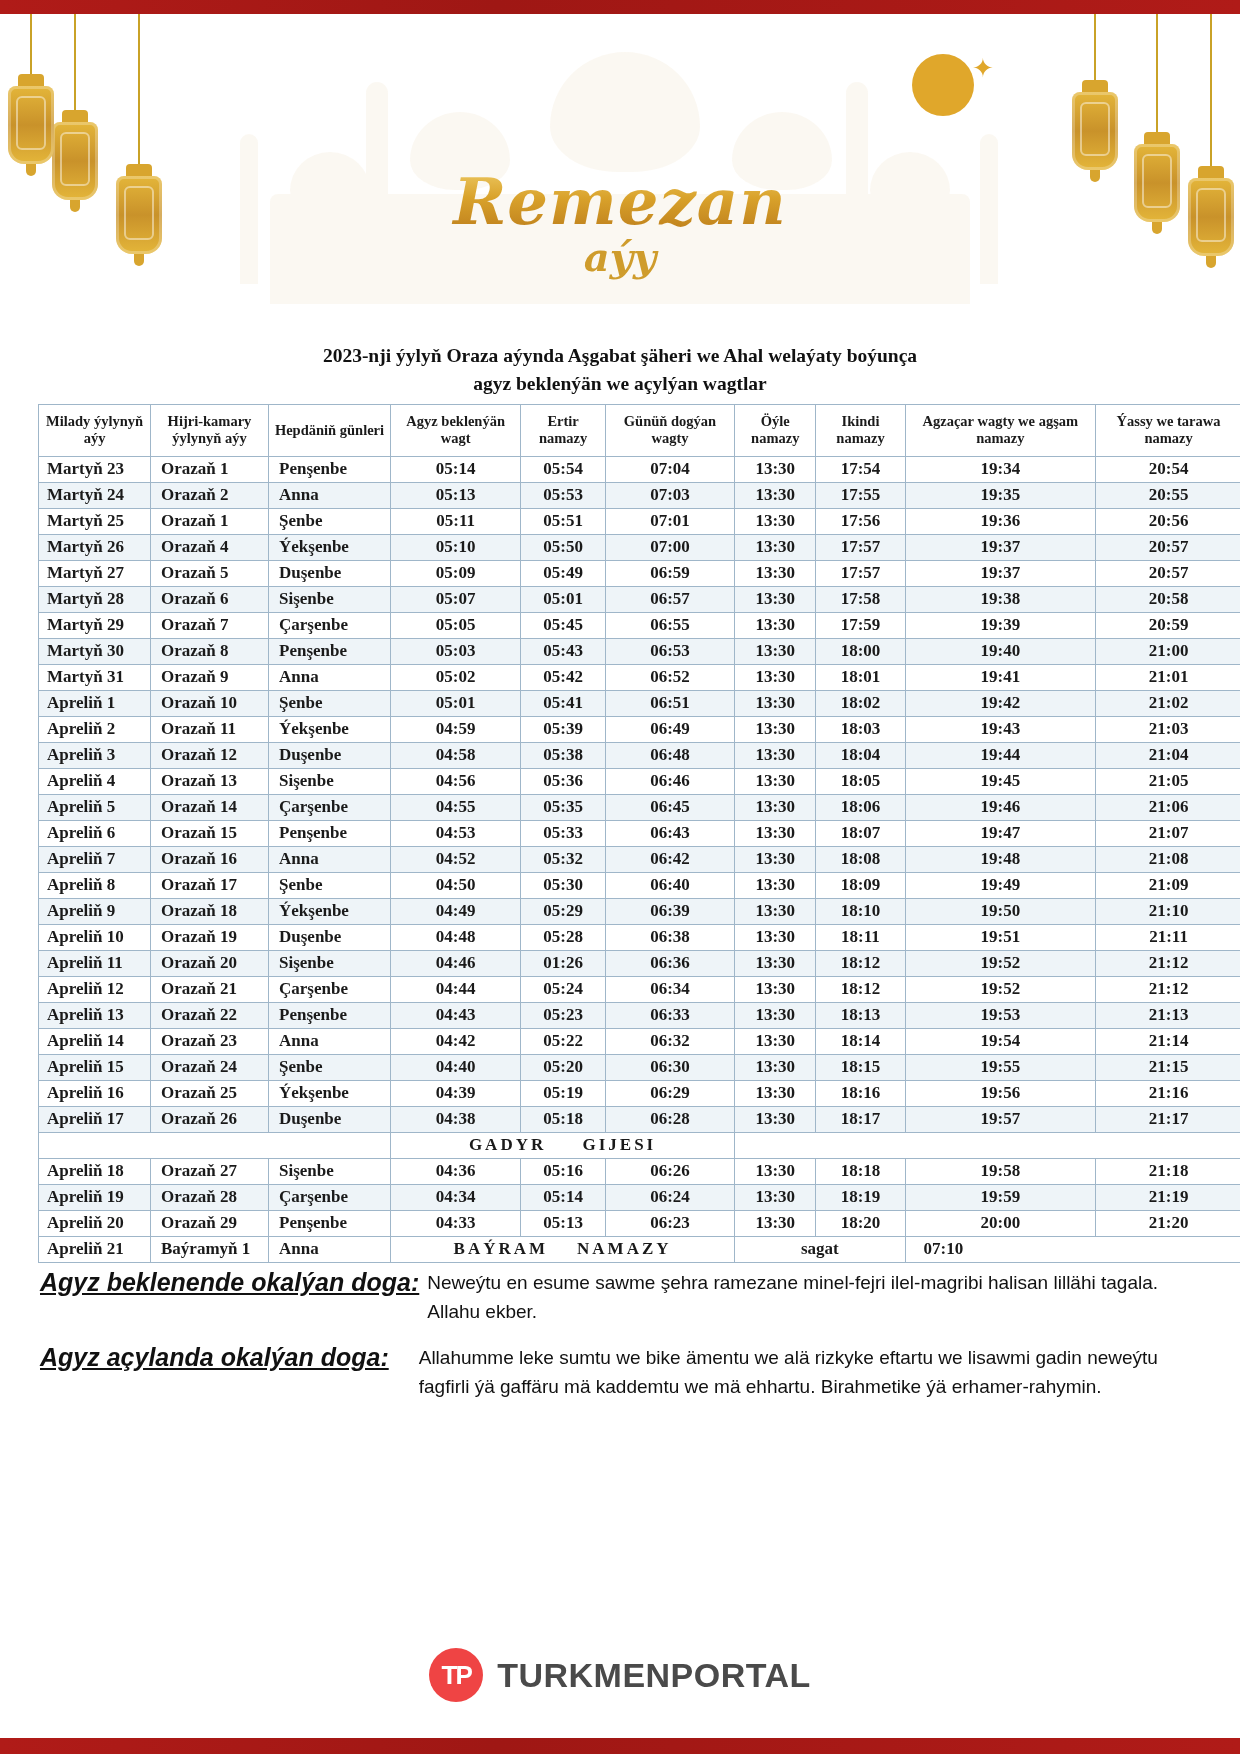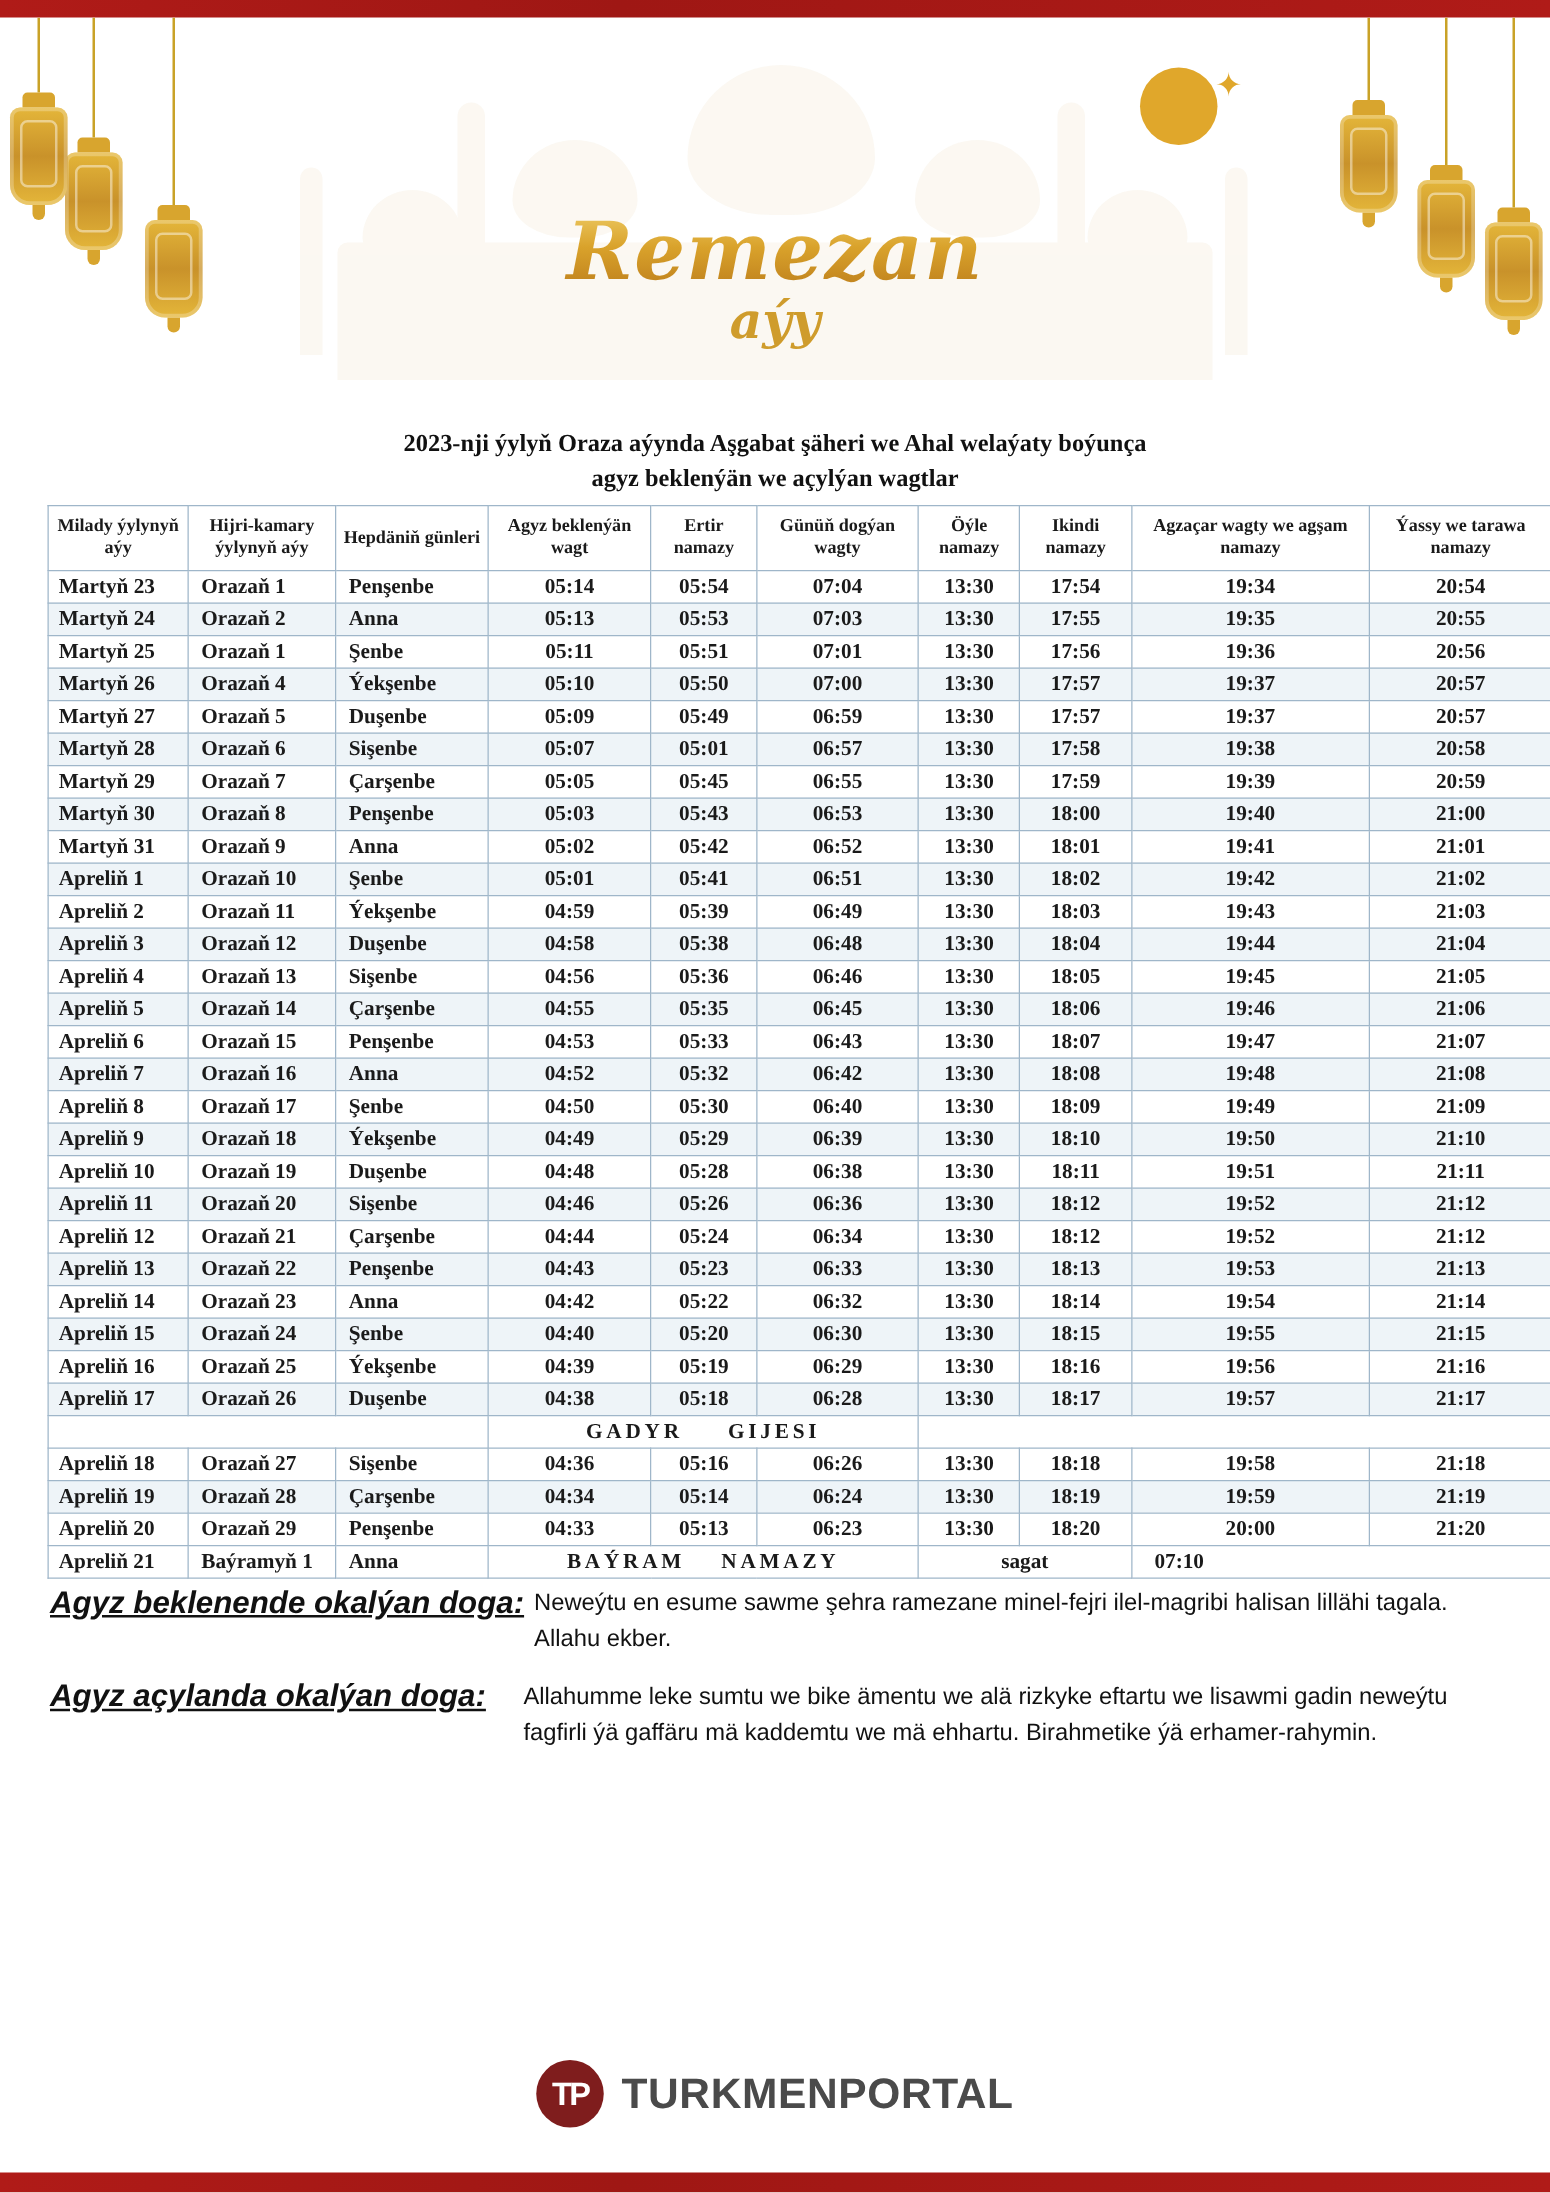--- a/index.html
+++ b/index.html
@@ -245,21 +245,21 @@
     bottom: 52px;
     left: 0; width: 1240px;
     display: flex;
     justify-content: center;
     align-items: center;
     gap: 14px;
   }
   .logo-circle {
     width: 54px; height: 54px;
     border-radius: 50%;
-    background: #7f1d1d;
+    background: #ef4444;
     display: flex;
     align-items: center;
     justify-content: center;
     color: #fff;
     font-family: "Liberation Sans", sans-serif;
     font-weight: bold;
     font-size: 26px;
     letter-spacing: -2px;
   }
   .logo-text {
@@ -588,21 +588,21 @@
           <td>13:30</td>
           <td>18:11</td>
           <td>19:51</td>
           <td>21:11</td>
         </tr>
         <tr class="row-alt">
           <td class="col-greg">Apreliň 11</td>
           <td class="col-hijri">Orazaň 20</td>
           <td class="col-day">Sişenbe</td>
           <td>04:46</td>
-          <td>05:26</td>
+          <td>01:26</td>
           <td>06:36</td>
           <td>13:30</td>
           <td>18:12</td>
           <td>19:52</td>
           <td>21:12</td>
         </tr>
         <tr class="row-plain">
           <td class="col-greg">Apreliň 12</td>
           <td class="col-hijri">Orazaň 21</td>
           <td class="col-day">Çarşenbe</td>

